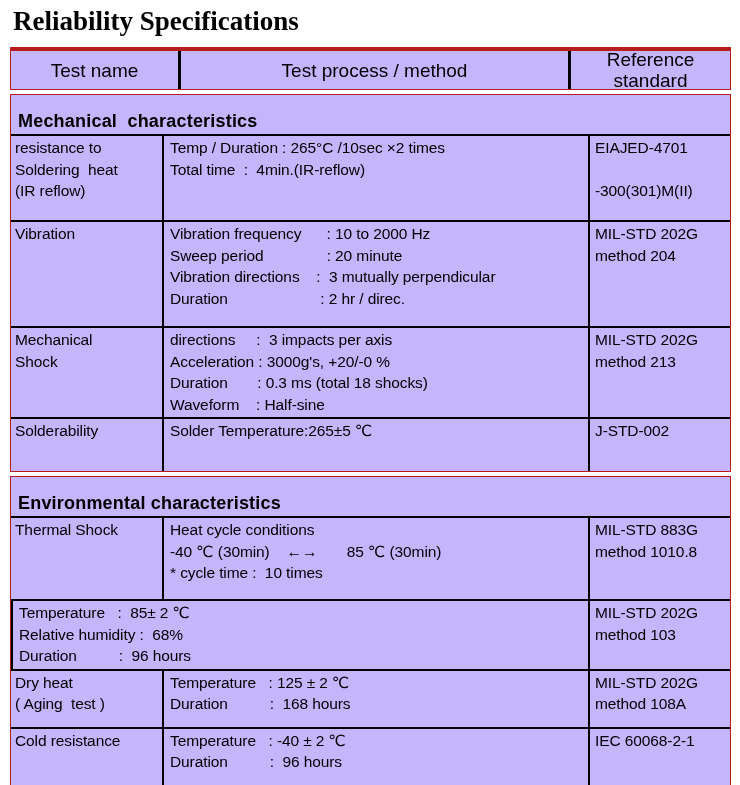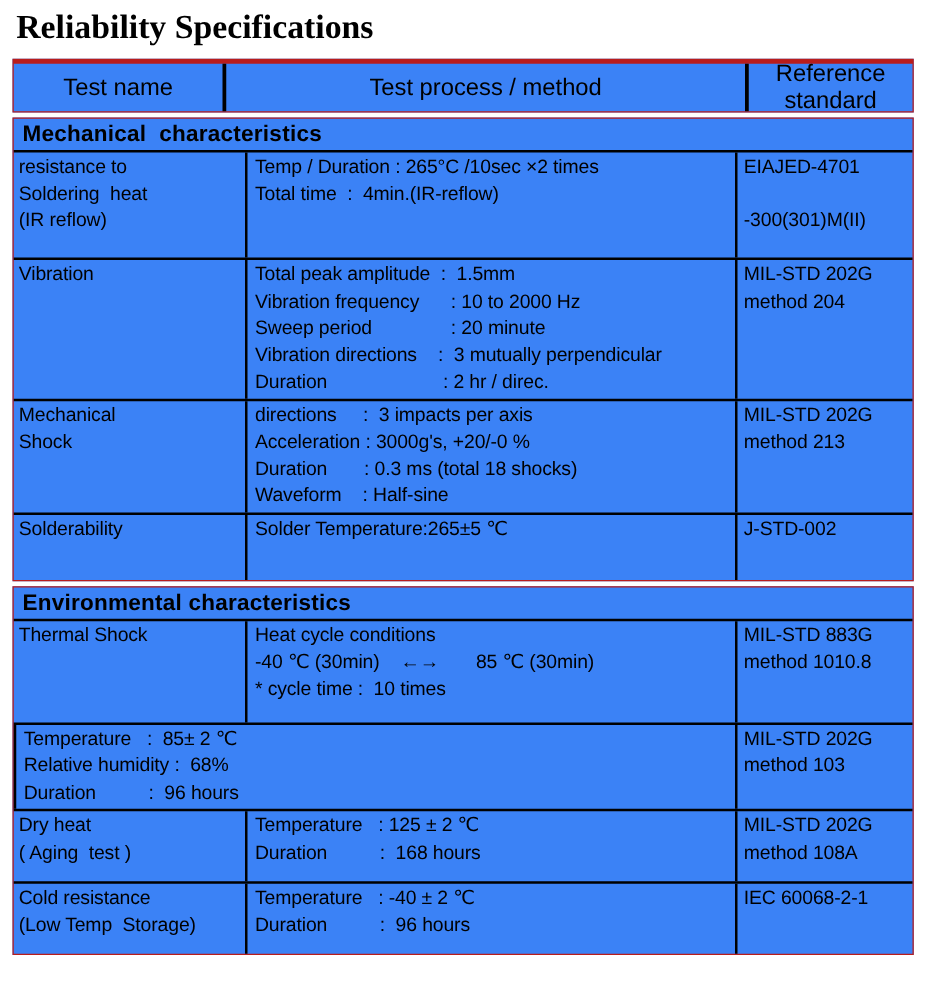--- a/index.html
+++ b/index.html
@@ -8,42 +8,42 @@
     width:740px; height:785px; position:relative; overflow:hidden;
     font-family:"Liberation Sans","DejaVu Sans",sans-serif;
     color:#000;
   }
   .title {
     position:absolute; left:13px; top:6px;
     font-family:"Liberation Serif","DejaVu Serif",serif;
     font-weight:700; font-size:27px; letter-spacing:0px;
   }
   .tbl { position:absolute; left:10px; top:47px; width:721px; }
-  .box { border:1px solid #b91c1c; background:#3b82f6; }
+  .box { border:1px solid #b91c1c; background:#c4b5fd; }
   .head-row { display:flex; border-top-width:4px; height:43px; }
   .hc {
     display:flex; align-items:center; justify-content:center; text-align:center;
     font-size:19px; line-height:21px;
   }
   .c1 { width:167px; }
   .c2 { flex:1; border-left:3px solid #000; }
-  .c3 { width:134px; border-left:3px solid #000; }
+  .c3 { width:162px; border-left:3px solid #000; }
   .gap { height:4px; }
   .sec-title {
     font-weight:700; font-size:18px; letter-spacing:.2px;
-    padding:2px 4px 2px 7px; border-bottom:2px solid #000;
+    padding:16px 4px 2px 7px; border-bottom:2px solid #000;
     white-space:pre-wrap;
   }
   .row { display:flex; }
   .row + .row { border-top:2px solid #000; }
   .cell {
     padding:1px 3px 2px 4px; font-size:15.5px; line-height:21.5px;
     white-space:pre-wrap; letter-spacing:-0.1px;
   }
-  .cell.name { width:185px; }
+  .cell.name { width:151px; }
   .cell.proc { flex:1; border-left:2px solid #000; padding-left:6px; }
   .cell.ref  { width:142px; border-left:2px solid #000; padding-left:5px; }
   .ln { min-height:21.5px; }
   
   .s0 .r0{min-height:84px} .s0 .r1{min-height:106px} .s0 .r2{min-height:82px} .s0 .r3{min-height:54px}
   .s1 .r0{min-height:81px} .s1 .r1{min-height:65px}  .s1 .r2{min-height:58px} .s1 .r3{min-height:58px}
 </style>
 </head>
 <body>
 
@@ -60,21 +60,21 @@
         <div class="gap"></div>
         <section class="box s0">
           <div class="sec-title">Mechanical  characteristics</div>
           <div class="row r0">
             <div class="cell name"><div class="ln">resistance to</div><div class="ln">Soldering  heat</div><div class="ln">(IR reflow)</div></div>
             <div class="cell proc"><div class="ln">Temp / Duration : 265°C /10sec ×2 times</div><div class="ln">Total time  :  4min.(IR-reflow)</div></div>
             <div class="cell ref"><div class="ln">EIAJED-4701</div><div class="ln">&nbsp;</div><div class="ln">-300(301)M(II)</div></div>
           </div>
           <div class="row r1">
             <div class="cell name"><div class="ln">Vibration</div></div>
-            <div class="cell proc"><div class="ln">Total peak amplitude  :  1.5mm</div><div class="ln">Vibration frequency      : 10 to 2000 Hz</div><div class="ln">Sweep period               : 20 minute</div><div class="ln">Vibration directions    :  3 mutually perpendicular</div><div class="ln">Duration                      : 2 hr / direc.</div></div>
+            <div class="cell proc"><div class="ln">Vibration frequency      : 10 to 2000 Hz</div><div class="ln">Sweep period               : 20 minute</div><div class="ln">Vibration directions    :  3 mutually perpendicular</div><div class="ln">Duration                      : 2 hr / direc.</div></div>
             <div class="cell ref"><div class="ln">MIL-STD 202G</div><div class="ln">method 204</div></div>
           </div>
           <div class="row r2">
             <div class="cell name"><div class="ln">Mechanical</div><div class="ln">Shock</div></div>
             <div class="cell proc"><div class="ln">directions     :  3 impacts per axis</div><div class="ln">Acceleration : 3000g's, +20/-0 %</div><div class="ln">Duration       : 0.3 ms (total 18 shocks)</div><div class="ln">Waveform    : Half-sine</div></div>
             <div class="cell ref"><div class="ln">MIL-STD 202G</div><div class="ln">method 213</div></div>
           </div>
           <div class="row r3">
             <div class="cell name"><div class="ln">Solderability</div></div>
             <div class="cell proc"><div class="ln">Solder Temperature:265±5 ℃</div></div>
@@ -92,20 +92,20 @@
           <div class="row r1">
             <div class="cell proc"><div class="ln">Temperature   :  85± 2 ℃</div><div class="ln">Relative humidity :  68%</div><div class="ln">Duration          :  96 hours</div></div>
             <div class="cell ref"><div class="ln">MIL-STD 202G</div><div class="ln">method 103</div></div>
           </div>
           <div class="row r2">
             <div class="cell name"><div class="ln">Dry heat</div><div class="ln">( Aging  test )</div></div>
             <div class="cell proc"><div class="ln">Temperature   : 125 ± 2 ℃</div><div class="ln">Duration          :  168 hours</div></div>
             <div class="cell ref"><div class="ln">MIL-STD 202G</div><div class="ln">method 108A</div></div>
           </div>
           <div class="row r3">
-            <div class="cell name"><div class="ln">Cold resistance</div><div class="ln">(Low Temp  Storage)</div></div>
+            <div class="cell name"><div class="ln">Cold resistance</div></div>
             <div class="cell proc"><div class="ln">Temperature   : -40 ± 2 ℃</div><div class="ln">Duration          :  96 hours</div></div>
             <div class="cell ref"><div class="ln">IEC 60068-2-1</div></div>
           </div>
         </section>
       </div>
   </div>
 </div>
 
 </body></html>

